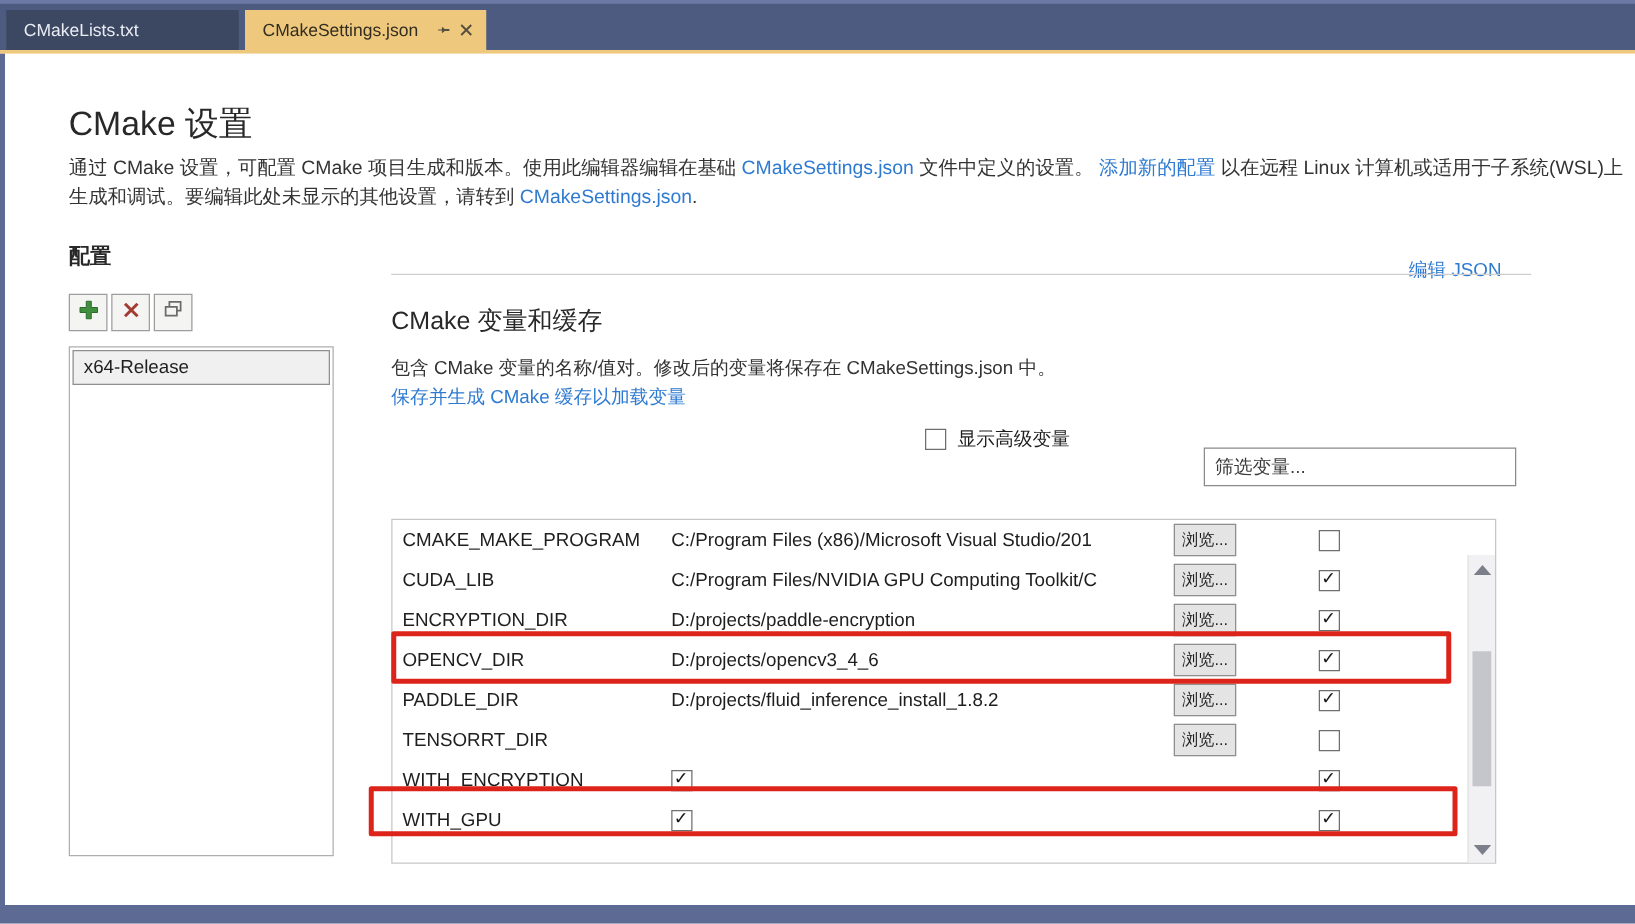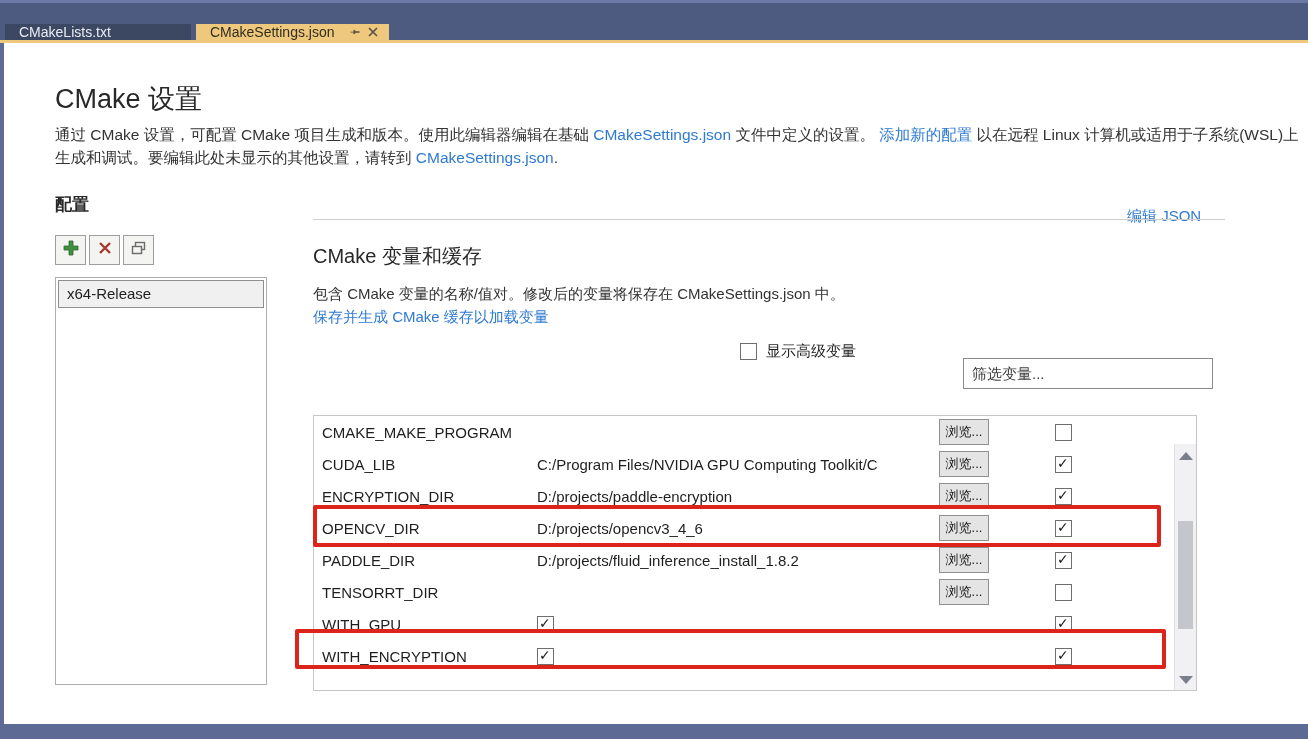--- a/index.html
+++ b/index.html
@@ -1,21 +1,21 @@
 <!DOCTYPE html>
 <html><head>
 <meta charset="utf-8">
 <style>
   * { margin:0; padding:0; box-sizing:border-box; }
   html,body { width:1308px; height:739px; overflow:hidden; }
   body { font-family:"Liberation Sans", sans-serif; background:#ffffff; position:relative; color:#1e1e1e; }
 
   
   .tabbar { position:absolute; left:0; top:0; width:1308px; height:40px; background:#4d5b80; border-top:3px solid #6b79a4; }
-  .tab { position:absolute; bottom:0; height:16px; display:flex; align-items:center; font-size:14px; padding:8px 14px; cursor:default; }
+  .tab { position:absolute; bottom:0; height:32px; display:flex; align-items:center; font-size:14px; padding:8px 14px; cursor:default; }
   .tab.inactive { left:5px; width:186px; background:#3c4862; color:#e9ecf4; }
   .tab.active { left:196px; background:#eec87d; color:#322d20; padding-right:8px; }
   .tab.active .tab-label { margin-right:10px; }
   .tab-icon { width:16px; height:16px; display:inline-flex; align-items:center; justify-content:center; margin-left:2px; }
   .tab-icon svg { width:12px; height:12px; stroke:#55503f; fill:#55503f; }
   .accent-strip { position:absolute; left:0; top:40px; width:1308px; height:3px; background:#eec87d; }
   .frame-left { position:absolute; left:0; top:43px; width:4px; height:681px; background:#5d6a93; }
   .frame-bottom { position:absolute; left:0; bottom:0; width:1308px; height:15px; background:#5d6a93; }
 
   .main { position:absolute; left:4px; top:43px; width:1304px; height:681px; background:#fff; overflow:hidden; }
@@ -148,20 +148,21 @@
     <div class="cb"></div>
     <span class="adv-label">显示高级变量</span>
   </div>
   <input class="filter-input" type="text" placeholder="筛选变量..." style="">
 
   <div class="vtable">
     <div id="tbody">
         <div class="trow">
           <div class="td-name">CMAKE_MAKE_PROGRAM</div>
           <div class="td-value">
+            <span class="val-text">C:/Program Files (x86)/Microsoft Visual Studio/201</span>
             <button class="browse-btn">浏览...</button>
           </div>
           <div class="td-save">
             <div class="cb"></div>
           </div>
         </div>
         <div class="trow">
           <div class="td-name">CUDA_LIB</div>
           <div class="td-value">
             <span class="val-text">C:/Program Files/NVIDIA GPU Computing Toolkit/C</span>
@@ -205,30 +206,30 @@
           <div class="td-name">TENSORRT_DIR</div>
           <div class="td-value">
             <span class="val-text"></span>
             <button class="browse-btn">浏览...</button>
           </div>
           <div class="td-save">
             <div class="cb"></div>
           </div>
         </div>
         <div class="trow">
+          <div class="td-name">WITH_ENCRYPTION</div>
+          <div class="td-value">
+            <div class="cb checked val-cb"></div>
+          </div>
+          <div class="td-save">
+            <div class="cb checked"></div>
+          </div>
+        </div>
+        <div class="trow">
           <div class="td-name">WITH_GPU</div>
-          <div class="td-value">
-            <div class="cb checked val-cb"></div>
-          </div>
-          <div class="td-save">
-            <div class="cb checked"></div>
-          </div>
-        </div>
-        <div class="trow">
-          <div class="td-name">WITH_ENCRYPTION</div>
           <div class="td-value">
             <div class="cb checked val-cb"></div>
           </div>
           <div class="td-save">
             <div class="cb checked"></div>
           </div>
         </div>
       </div>
     <div class="vscroll">
       <div class="sb-arrow sb-up"></div>

